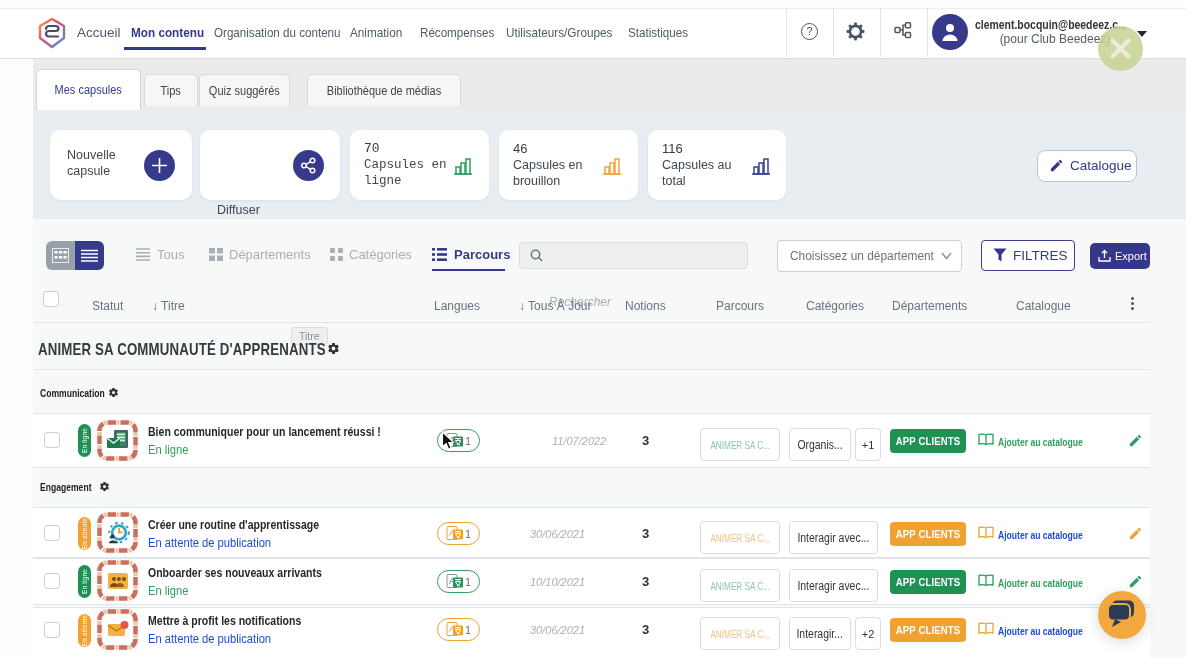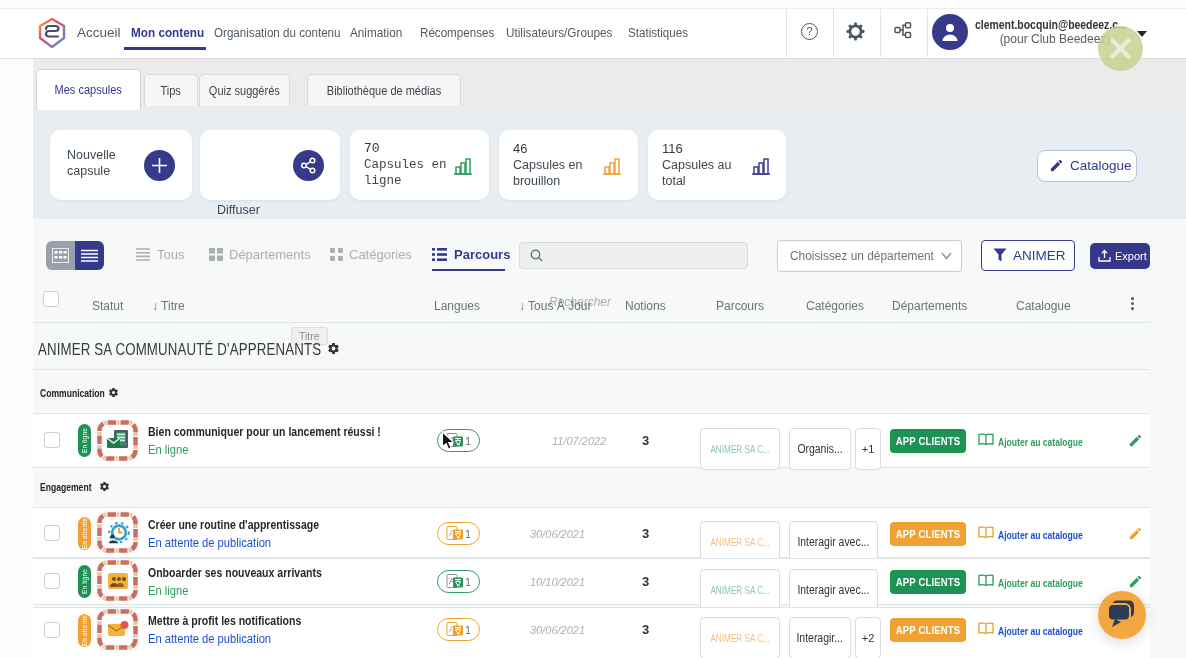--- a/index.html
+++ b/index.html
@@ -41,21 +41,21 @@
   .ribbon { position:absolute; width:13px; height:33px; border-radius:7px; }
   .ribbon .rl { position:absolute; width:33px; height:13px; left:-10px; top:10px; transform:rotate(-90deg); font-size:6.5px; line-height:13px; text-align:center; color:#fff; white-space:nowrap; letter-spacing:0.2px; }
   .thumb { position:absolute; width:41px; height:41px; border-radius:8px; background:#fff; box-shadow:0 0 2px rgba(0,0,0,0.1); }
   .rtitle { position:absolute; font-size:13.5px; color:#24292e; font-weight:bold; white-space:nowrap; }
   .rstate { position:absolute; font-size:13px; }
   .green { color:#2f9e5f; }
   .orange { color:#1d4ed8; }
   .langpill { position:absolute; width:43px; height:23px; border-radius:12px; background:#fff; border:1.5px solid; display:flex; align-items:center; justify-content:center; }
   .rdate { position:absolute; font-style:italic; font-size:11px; color:#a9b0b6; }
   .rnum { position:absolute; font-size:13px; color:#333; font-weight:bold; }
-  .pill { position:absolute; height:42px; border:1px solid #dcdcdc; border-radius:4px; background:#fff;
+  .pill { position:absolute; height:33px; border:1px solid #dcdcdc; border-radius:4px; background:#fff;
           font-size:11px; display:flex; align-items:center; justify-content:center; white-space:nowrap; }
   .appbtn { position:absolute; width:76px; height:24px; border-radius:4px; color:#fff; font-size:11.5px; font-weight:bold;
             display:flex; align-items:center; justify-content:center; letter-spacing:0.2px; white-space:nowrap; }
   .ajout { position:absolute; font-size:11px; font-weight:bold; white-space:nowrap; }
   .bg-green { background:#1d9254; }
   .tx78 { display:inline-block; transform:scaleX(0.78); transform-origin:0 50%; }
   .tx86 { display:inline-block; transform:scaleX(0.86); transform-origin:0 50%; }
   .tx87 { display:inline-block; transform:scaleX(0.87); transform-origin:0 50%; }
   .cx78 { display:inline-block; transform:scaleX(0.78); }
   .cx83 { display:inline-block; transform:scaleX(0.83); }
@@ -272,21 +272,21 @@
 <div class="abs" style="left:777px;top:240px;width:185px;height:32px;background:#fff;border:1px solid #c9cfd4;border-radius:4px;"></div>
 <span class="abs" style="left:790px;top:249px;font-size:12.5px;color:#6a737c;"><span style="display:inline-block;transform:scaleX(0.95);transform-origin:0 50%;">Choisissez un département</span></span>
 <svg class="abs" style="left:941px;top:252px" width="11" height="8" viewBox="0 0 11 8">
     <path d="M1 1 L5.5 6.5 L10 1" fill="none" stroke="#8a939b" stroke-width="1.5"></path>
   </svg>
 
 <div class="abs" style="left:981px;top:240px;width:94px;height:31px;background:#fff;border:1.5px solid #3b3f8f;border-radius:4px;"></div>
 <svg class="abs" style="left:993px;top:248px" width="14" height="14" viewBox="0 0 14 14">
     <path d="M0.5 0.5 h13 L8.5 6.5 v7 l-3-2 v-5 Z" fill="#333a8c"></path>
   </svg>
-<span class="abs" style="left:1013px;top:248px;font-size:13.5px;color:#333a8c;">ANIMER</span>
+<span class="abs" style="left:1013px;top:248px;font-size:13.5px;color:#333a8c;">FILTRES</span>
 
 <div class="abs" style="left:1090px;top:243px;width:60px;height:26px;background:#34378a;border-radius:5px;"></div>
 <svg class="abs" style="left:1098px;top:249px" width="13" height="13" viewBox="0 0 13 13">
     <g stroke="#fff" stroke-width="1.3" fill="none">
       <path d="M1 8 v4 h11 V8"></path>
       <path d="M6.5 9 V2"></path>
       <path d="M4 4.2 L6.5 1.5 L9 4.2" fill="none"></path>
     </g>
   </svg>
 <span class="abs" style="left:1115px;top:250px;font-size:11px;color:#fff;">Export</span>
@@ -303,21 +303,21 @@
 <span class="th" style="left:1016px">Catalogue</span>
 <div class="abs" style="left:1131px;top:297px;width:3px;">
   <div style="width:3px;height:3px;border-radius:50%;background:#555;margin-bottom:2px;"></div>
   <div style="width:3px;height:3px;border-radius:50%;background:#555;margin-bottom:2px;"></div>
   <div style="width:3px;height:3px;border-radius:50%;background:#555;"></div>
 </div>
 <div class="hline" style="top:322px;"></div>
 
 <div class="abs" style="left:291px;top:327px;padding:2px 7px;background:#efefef;border:1px solid #ddd;border-radius:3px;font-size:10.5px;color:#8a8f94;">Titre</div>
 
-<span class="abs" style="left:38px;top:340px;font-size:17px;font-weight:normal;color:#333b41;letter-spacing:0.2px;"><span class="tx78" style="transform-origin:0 50%">ANIMER SA COMMUNAUTÉ D'APPRENANTS</span></span>
+<span class="abs" style="left:38px;top:340px;font-size:17px;font-weight:bold;color:#333b41;letter-spacing:0.2px;"><span class="tx78" style="transform-origin:0 50%">ANIMER SA COMMUNAUTÉ D'APPRENANTS</span></span>
 <svg class="abs" style="left:327px;top:342px" width="13" height="13" viewBox="0 0 24 24">
     <path fill="#333" d="M19.4 13c.04-.32.06-.66.06-1s-.02-.68-.07-1l2.1-1.65c.2-.15.24-.42.12-.64l-2-3.46c-.12-.22-.39-.3-.61-.22l-2.49 1c-.52-.4-1.08-.73-1.69-.98l-.38-2.65A.49.49 0 0 0 14 2h-4c-.25 0-.46.18-.49.42l-.38 2.65c-.61.25-1.17.59-1.69.98l-2.49-1c-.23-.09-.49 0-.61.22l-2 3.46c-.13.22-.07.49.12.64L4.56 11c-.05.32-.07.66-.07 1s.02.68.07 1l-2.1 1.65c-.2.15-.25.42-.12.64l2 3.46c.12.22.39.3.61.22l2.49-1c.52.4 1.08.73 1.69.98l.38 2.65c.03.24.24.42.49.42h4c.25 0 .46-.18.49-.42l.38-2.65c.61-.25 1.17-.59 1.69-.98l2.49 1c.23.09.49 0 .61-.22l2-3.46c.12-.22.07-.49-.12-.64L19.4 13zM12 15.5A3.5 3.5 0 1 1 12 8.5a3.5 3.5 0 0 1 0 7z"></path>
   </svg>
 <div class="hline" style="top:369px;"></div>
 
 <span class="abs" style="left:40px;top:387px;font-size:11px;font-weight:bold;color:#222;"><span class="tx78">Communication</span></span>
 <svg class="abs" style="left:108px;top:387px" width="11" height="11" viewBox="0 0 24 24">
     <path fill="#333" d="M19.4 13c.04-.32.06-.66.06-1s-.02-.68-.07-1l2.1-1.65c.2-.15.24-.42.12-.64l-2-3.46c-.12-.22-.39-.3-.61-.22l-2.49 1c-.52-.4-1.08-.73-1.69-.98l-.38-2.65A.49.49 0 0 0 14 2h-4c-.25 0-.46.18-.49.42l-.38 2.65c-.61.25-1.17.59-1.69.98l-2.49-1c-.23-.09-.49 0-.61.22l-2 3.46c-.13.22-.07.49.12.64L4.56 11c-.05.32-.07.66-.07 1s.02.68.07 1l-2.1 1.65c-.2.15-.25.42-.12.64l2 3.46c.12.22.39.3.61.22l2.49-1c.52.4 1.08.73 1.69.98l.38 2.65c.03.24.24.42.49.42h4c.25 0 .46-.18.49-.42l.38-2.65c.61-.25 1.17-.59 1.69-.98l2.49 1c.23.09.49 0 .61-.22l2-3.46c.12-.22.07-.49-.12-.64L19.4 13zM12 15.5A3.5 3.5 0 1 1 12 8.5a3.5 3.5 0 0 1 0 7z"></path>
   </svg>
 

